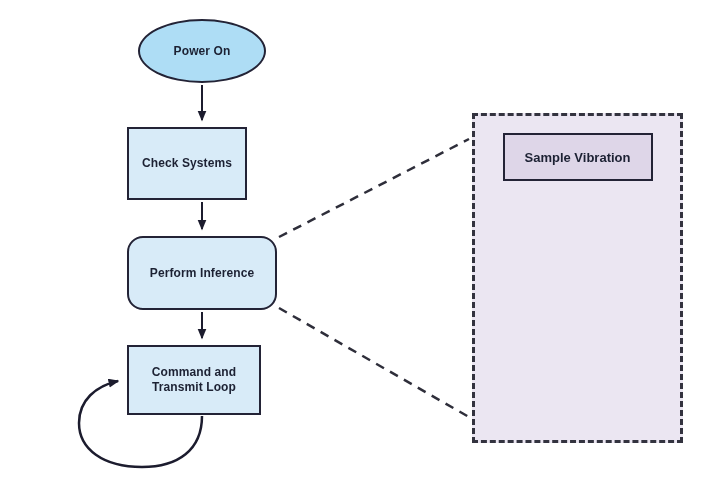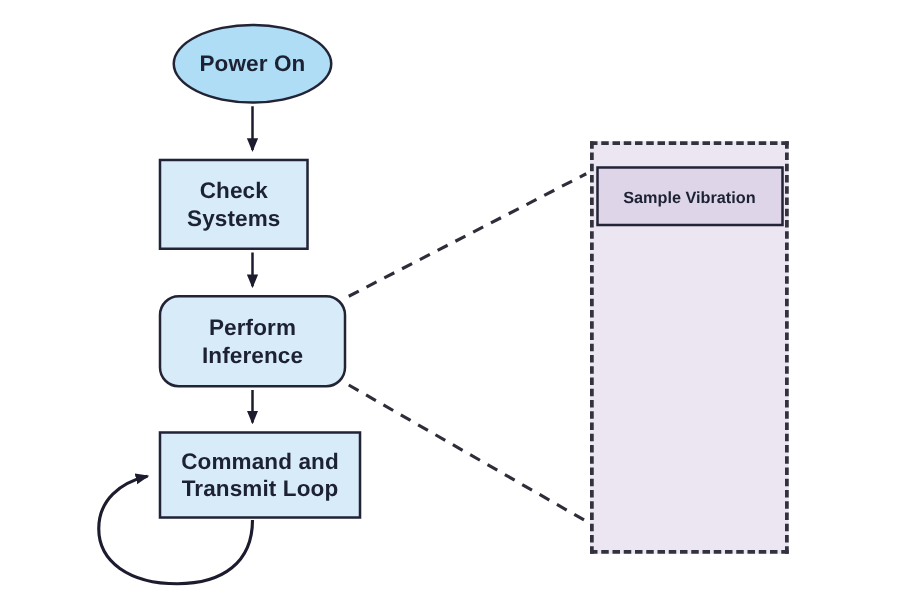--- a/index.html
+++ b/index.html
@@ -17,42 +17,42 @@
     width: 722px; height: 486px;
   }
   .node {
     position: absolute;
     box-sizing: border-box;
     display: flex;
     align-items: center;
     justify-content: center;
     text-align: center;
     font-weight: bold;
-    font-size: 18px;
+    font-size: 12px;
     line-height: 1.25;
     color: #1c2133;
     letter-spacing: 0.1px;
   }
   .node.rect {
     background: #d8ebf8;
     border: 2.5px solid #232336;
   }
   .node.oval {
     background: #aeddf5;
     border: 2.5px solid #232336;
     border-radius: 50%;
   }
   #node-power-on        { left: 138px; top: 19px;  width: 128px; height: 64px; }
   #node-check-systems   { left: 127px; top: 127px; width: 120px; height: 73px; }
   #node-perform-inference { left: 127px; top: 236px; width: 150px; height: 74px; border-radius: 16px; }
-  #node-command-loop    { left: 127px; top: 345px; width: 162px; height: 70px; padding: 0 14px; }
+  #node-command-loop    { left: 127px; top: 345px; width: 134px; height: 70px; padding: 0 14px; }
   .panel {
     position: absolute;
     left: 472px; top: 113px;
-    width: 159px; height: 330px;
+    width: 211px; height: 330px;
     box-sizing: border-box;
     background: #ebe6f2;
     border: 3px dashed #33333f;
     display: flex;
     flex-direction: column;
     align-items: center;
     justify-content: flex-start;
     padding: 17px 0;
     gap: 12px;
   }

